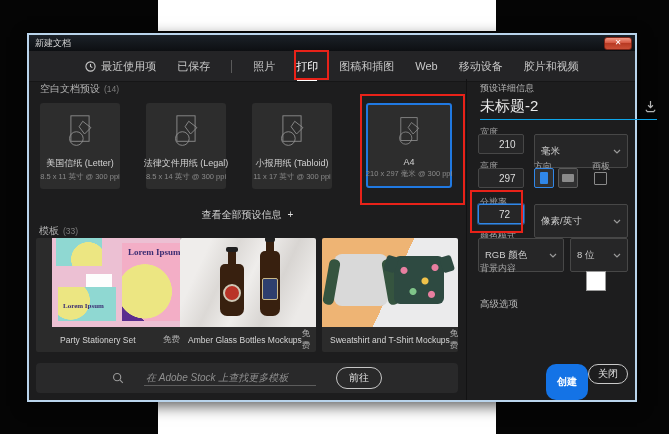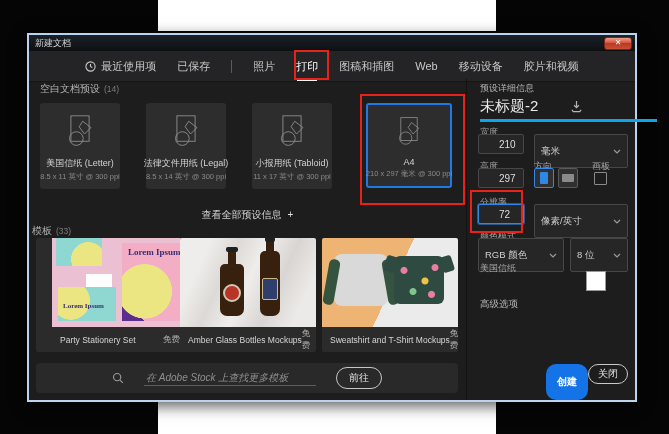--- a/index.html
+++ b/index.html
@@ -97,22 +97,22 @@
     font-size:10px;color:#ddd;font-style:italic;padding:2px;outline:none;
     font-family:"Liberation Sans","DejaVu Sans",sans-serif;}
   .search-input::placeholder{color:#8f8f8f;font-style:italic;}
   .go-btn{border:1px solid #c6c6c6;border-radius:11px;background:transparent;color:#e3e3e3;
     font-size:10px;padding:3px 12px;cursor:pointer;}
 
   .vdiv{position:absolute;left:437px;top:44px;width:1px;height:321px;background:#121213;}
 
   
   .rheading{position:absolute;left:451px;top:47px;font-size:9px;color:#b5b5b5;}
-  .namerow{position:absolute;left:451px;top:58px;width:177px;height:26px;border-bottom:3px solid #0ea5e9;
-    display:flex;align-items:center;gap:32px;}
+  .namerow{position:absolute;left:451px;top:58px;width:177px;height:26px;border-bottom:1px solid #0ea5e9;
+    display:flex;align-items:center;justify-content:space-between;gap:32px;}
   .docname{font-size:15px;color:#eaeaea;}
   .rlabel{position:absolute;font-size:9px;color:#a6a6a6;}
   .rinput{position:absolute;height:20px;width:46px;background:#262627;border:1px solid #474747;
     border-radius:2px;color:#dcdcdc;font-size:10px;padding:0 0 0 20px;box-sizing:border-box;
     font-family:"Liberation Sans","DejaVu Sans",sans-serif;}
   .rinput.focus{border-color:#3087e8;box-shadow:0 0 0 1px rgba(48,135,232,.55);}
   .rdd{position:absolute;height:20px;background:#262627;border:1px solid #474747;border-radius:2px;
     color:#cfcfcf;font-size:9.5px;display:flex;align-items:center;justify-content:space-between;
     padding:16px 6px;box-sizing:border-box;cursor:pointer;}
   .orient-btn{position:absolute;width:20px;height:20px;background:#303031;border:1px solid #5a5a5a;
@@ -227,21 +227,21 @@
         </g>
       </svg>
       <div class="pname">A4</div>
       <div class="pspec">210 x 297 毫米 @ 300 ppi</div>
     </div>
 
     <div class="view-all">
       <span>查看全部预设信息</span><span class="plus">+</span>
     </div>
 
-    <div class="sec-label" style="left:3px;top:189px;">
+    <div class="sec-label" style="left:10px;top:189px;">
       <span>模板</span><span class="sec-count">(33)</span>
     </div>
 
     <div class="tcard" style="left:7px;padding-left:16px;">
       <div class="tthumb thumb-party">
         <div class="party-c1"></div>
         <div class="party-c2"></div>
         <div class="party-poster">
           <div class="lorem">Lorem Ipsum</div>
         </div>
@@ -351,21 +351,21 @@
         <path d="M1 1 L4 4 L7 1" fill="none" stroke="#9a9a9a" stroke-width="1.2"></path>
       </svg>
     </div>
     <div class="rdd" style="left:541px;top:203px;width:58px;">
       <span>8 位</span>
       <svg width="8" height="5" viewBox="0 0 8 5">
         <path d="M1 1 L4 4 L7 1" fill="none" stroke="#9a9a9a" stroke-width="1.2"></path>
       </svg>
     </div>
 
-    <div class="rlabel" style="left:451px;top:227px;">美国信纸</div>
+    <div class="rlabel" style="left:451px;top:227px;">背景内容</div>
     <div class="swatch" style="left:557px;top:236px;"></div>
 
     <div class="advanced">高级选项</div>
 
     <button class="create-btn">
       <span>创建</span>
     </button>
     <button class="closedlg-btn">
       <span>关闭</span>
     </button>

